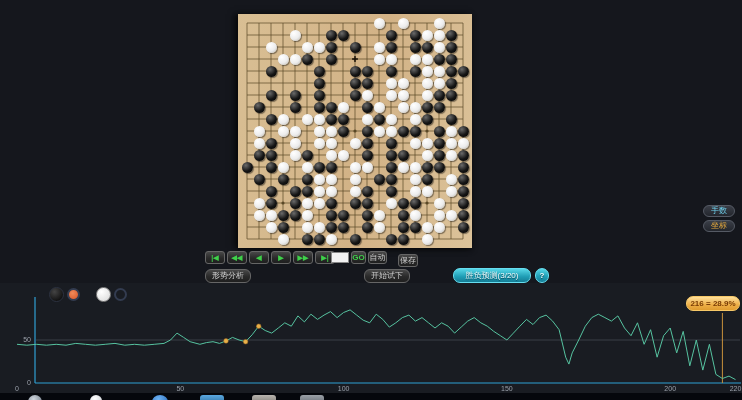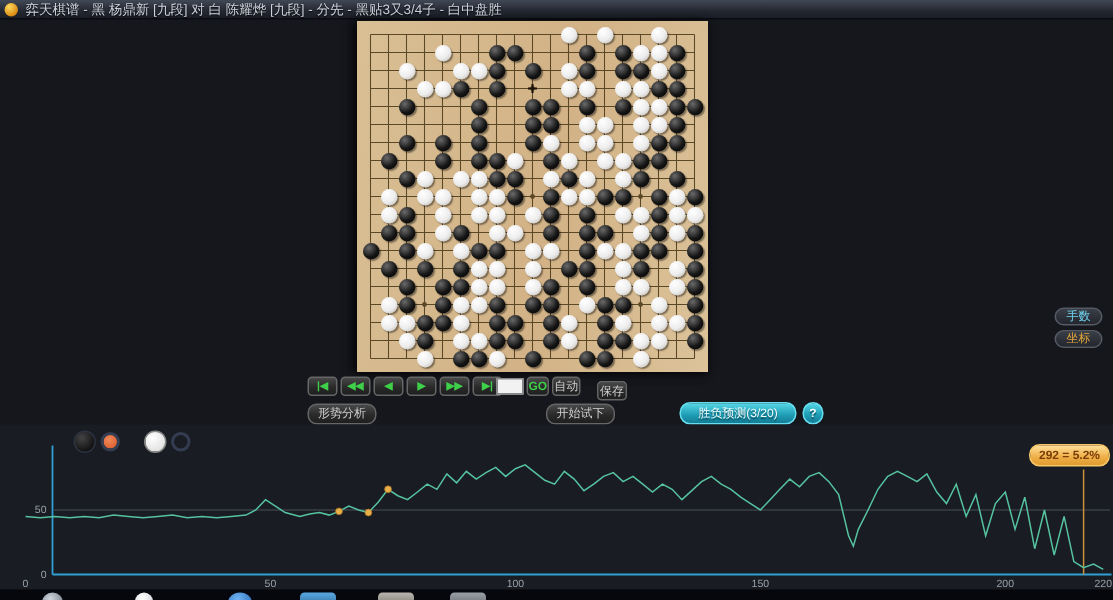--- a/index.html
+++ b/index.html
@@ -69,24 +69,20 @@
 
   
   #taskbar { position:absolute; left:0; top:393px; width:742px; height:7px; background:#05070c; overflow:hidden; }
   #taskbar span { position:absolute; top:2px; display:block; }
 </style>
 </head>
 <body>
 
 <div id="screen">
 
-  <div class="titlebar">
-    <div class="app-icon"></div>
-    <div class="title-text">弈天棋谱 - 黑 杨鼎新 [九段] 对 白 陈耀烨 [九段] - 分先 - 黑贴3又3/4子 - 白中盘胜</div>
-  </div>
 
   <div id="board">
       <svg width="234" height="234">
         <line x1="9" y1="9" x2="225" y2="9" stroke="#5a4826" stroke-width="0.7"></line>
         <line x1="9" y1="9" x2="9" y2="225" stroke="#5a4826" stroke-width="0.7"></line>
         <line x1="9" y1="21" x2="225" y2="21" stroke="#5a4826" stroke-width="0.7"></line>
         <line x1="21" y1="9" x2="21" y2="225" stroke="#5a4826" stroke-width="0.7"></line>
         <line x1="9" y1="33" x2="225" y2="33" stroke="#5a4826" stroke-width="0.7"></line>
         <line x1="33" y1="9" x2="33" y2="225" stroke="#5a4826" stroke-width="0.7"></line>
         <line x1="9" y1="45" x2="225" y2="45" stroke="#5a4826" stroke-width="0.7"></line>
@@ -378,21 +374,21 @@
         <text x="670.2" y="108" fill="#9aa0aa" font-size="7" text-anchor="middle" font-family="Liberation Sans, sans-serif">200</text>
         <text x="735.5" y="108" fill="#9aa0aa" font-size="7" text-anchor="middle" font-family="Liberation Sans, sans-serif">220</text>
         <text x="31" y="102" fill="#9aa0aa" font-size="7" text-anchor="end" font-family="Liberation Sans, sans-serif">0</text>
         <text x="31" y="59" fill="#9aa0aa" font-size="7" text-anchor="end" font-family="Liberation Sans, sans-serif">50</text>
         <line x1="722.4" y1="30" x2="722.4" y2="100" stroke="#c9913c" stroke-width="1"></line>
         <polyline points="17.0,61.3 26.8,62.2 36.6,61.3 46.4,62.2 56.2,61.3 66.0,62.2 75.8,60.4 85.6,61.3 95.4,62.2 105.2,61.3 115.0,60.4 124.8,62.2 134.6,61.3 144.4,62.2 154.2,61.3 164.0,60.4 170.5,57.0 177.0,50.1 183.6,54.4 190.1,58.7 199.9,61.3 206.4,59.6 213.0,58.7 219.5,60.4 226.0,57.9 232.5,54.4 239.1,57.0 245.6,58.7 252.1,51.8 258.7,43.2 265.2,47.5 271.7,50.1 278.3,45.0 284.8,39.8 291.3,43.2 297.9,32.9 304.4,38.9 310.9,31.2 317.5,36.4 324.0,32.1 330.5,28.6 337.1,34.6 343.6,29.5 350.1,26.9 356.7,32.1 363.2,37.2 369.7,39.8 376.2,31.2 382.8,36.4 389.3,44.1 395.8,39.8 402.4,34.6 408.9,32.1 415.4,38.1 422.0,34.6 428.5,39.8 435.0,45.0 441.6,39.8 448.1,43.2 454.6,50.1 461.2,44.1 467.7,38.1 474.2,34.6 480.8,39.8 487.3,43.2 493.8,48.4 500.4,52.7 506.9,57.0 513.4,50.1 519.9,43.2 526.5,36.4 533.0,41.5 539.5,34.6 546.1,32.1 552.6,38.1 559.1,46.7 565.7,74.2 568.9,81.1 572.2,69.9 578.7,57.0 585.3,43.2 591.8,34.6 598.3,31.2 604.9,34.6 611.4,38.1 617.9,32.9 624.5,45.0 631.0,52.7 637.5,39.8 644.1,61.3 650.6,46.7 657.1,74.2 663.6,52.7 670.2,45.0 676.7,69.9 683.2,48.4 689.8,82.8 696.3,57.0 702.8,87.1 709.4,61.3 715.9,91.4 722.4,95.5 729.0,93.1 735.5,96.6" fill="none" stroke="#56c3a0" stroke-width="1"></polyline>
         <circle cx="226.0" cy="57.9" r="2.3" fill="#e8b04a" stroke="#a06a1e" stroke-width="0.5"></circle>
         <circle cx="245.6" cy="58.7" r="2.3" fill="#e8b04a" stroke="#a06a1e" stroke-width="0.5"></circle>
         <circle cx="258.7" cy="43.2" r="2.3" fill="#e8b04a" stroke="#a06a1e" stroke-width="0.5"></circle>
       </svg>
-    <div id="tooltip">292 = 5.2%</div>
+    <div id="tooltip">216 = 28.9%</div>
   </div>
 
   <div id="taskbar">
       <span style="left: 28px; width: 14px; height: 14px; border-radius: 50%; background: radial-gradient(circle at 40% 30%, rgb(207, 214, 222), rgb(90, 100, 112));"></span>
       <span style="left: 90px; width: 12px; height: 12px; border-radius: 50%; background: radial-gradient(circle at 40% 30%, rgb(255, 255, 255), rgb(194, 198, 204));"></span>
       <span style="left: 152px; width: 16px; height: 14px; border-radius: 50%; background: radial-gradient(circle at 40% 30%, rgb(111, 180, 244), rgb(29, 95, 176));"></span>
       <span style="left: 200px; width: 24px; height: 12px; border-radius: 3px; background: linear-gradient(rgb(90, 168, 224), rgb(35, 96, 143));"></span>
       <span style="left: 252px; width: 24px; height: 12px; border-radius: 3px; background: linear-gradient(rgb(184, 180, 174), rgb(110, 106, 100));"></span>
       <span style="left: 300px; width: 24px; height: 12px; border-radius: 3px; background: linear-gradient(rgb(154, 160, 166), rgb(88, 94, 102));"></span>
     </div>

